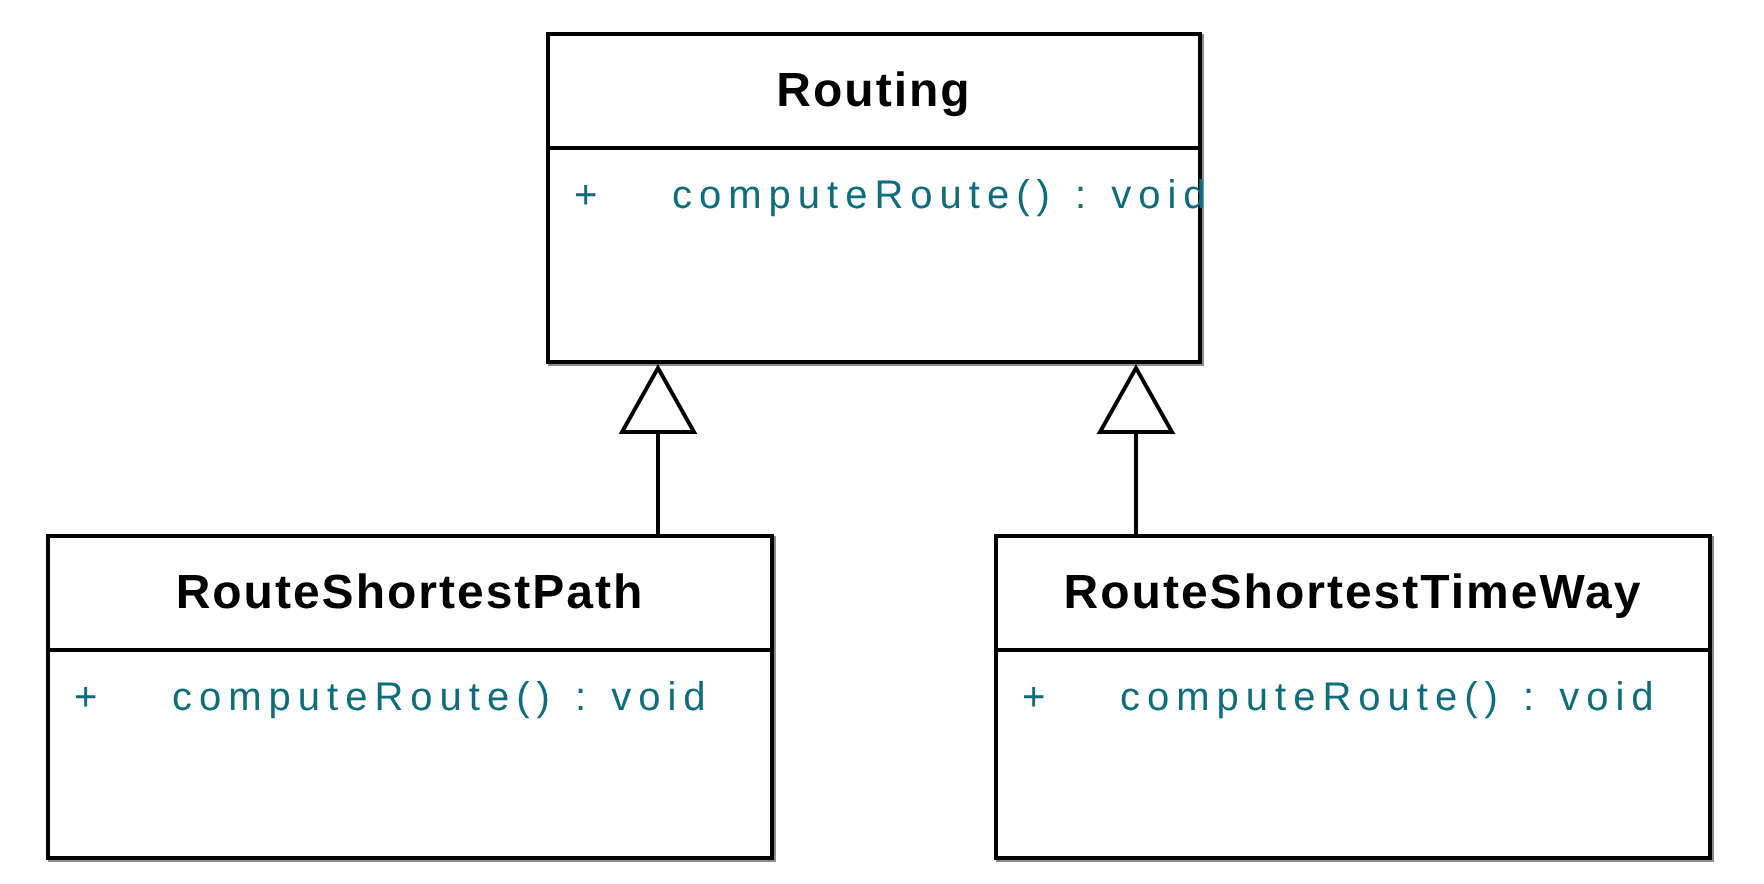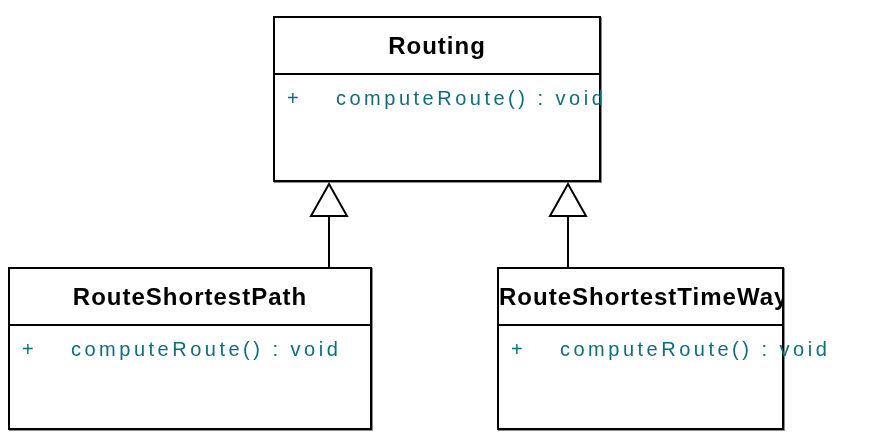--- a/index.html
+++ b/index.html
@@ -40,29 +40,29 @@
     box-shadow: 1px 1px 0 rgba(0,0,0,0.45);
     box-sizing: border-box;
   }
   .class-box.routing {
     left: 273px;
     top: 16px;
     width: 328px;
     height: 166px;
   }
   .class-box.shortest-path {
-    left: 8px;
+    left: 23px;
     top: 267px;
     width: 364px;
     height: 163px;
   }
   .class-box.shortest-time-way {
     left: 497px;
     top: 267px;
-    width: 287px;
+    width: 359px;
     height: 163px;
   }
   .class-header {
     height: 55px;
     line-height: 55px;
     border-bottom: 2px solid #000000;
     text-align: center;
     font-weight: bold;
     font-size: 24px;
     letter-spacing: 1px;

